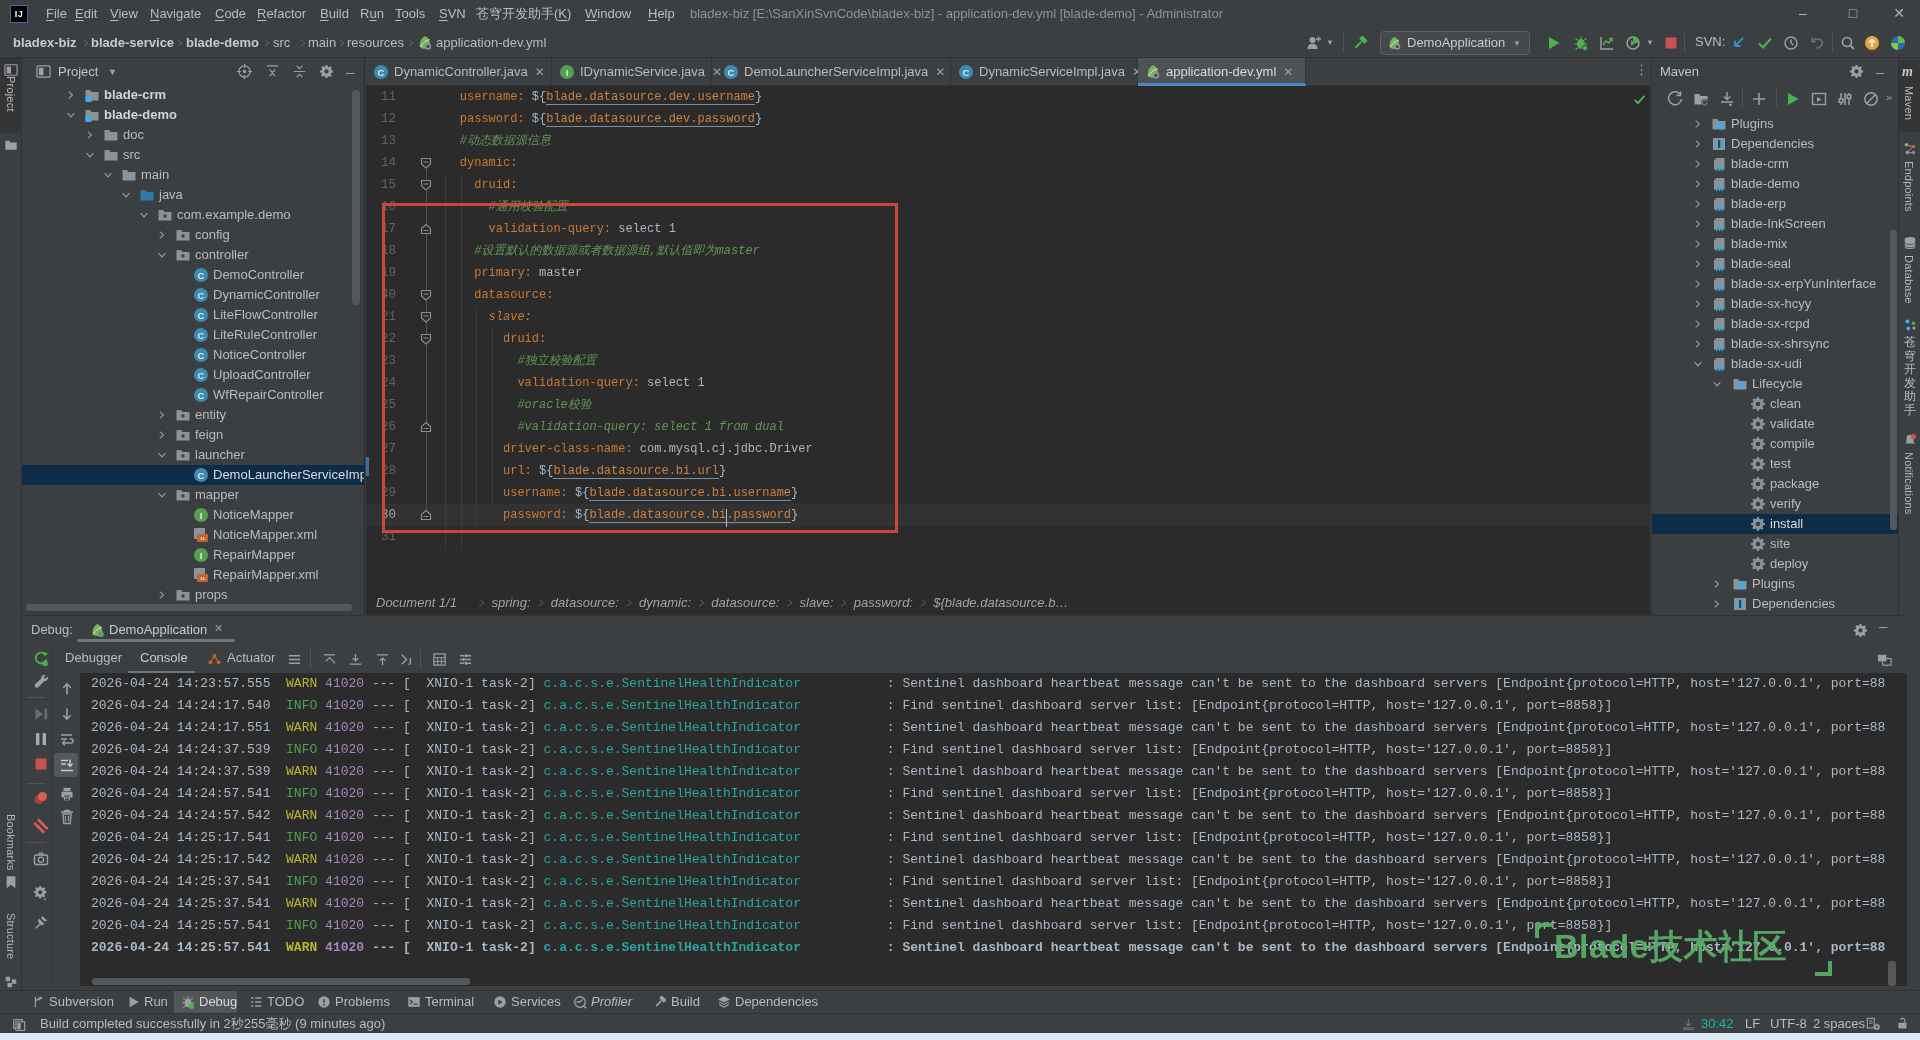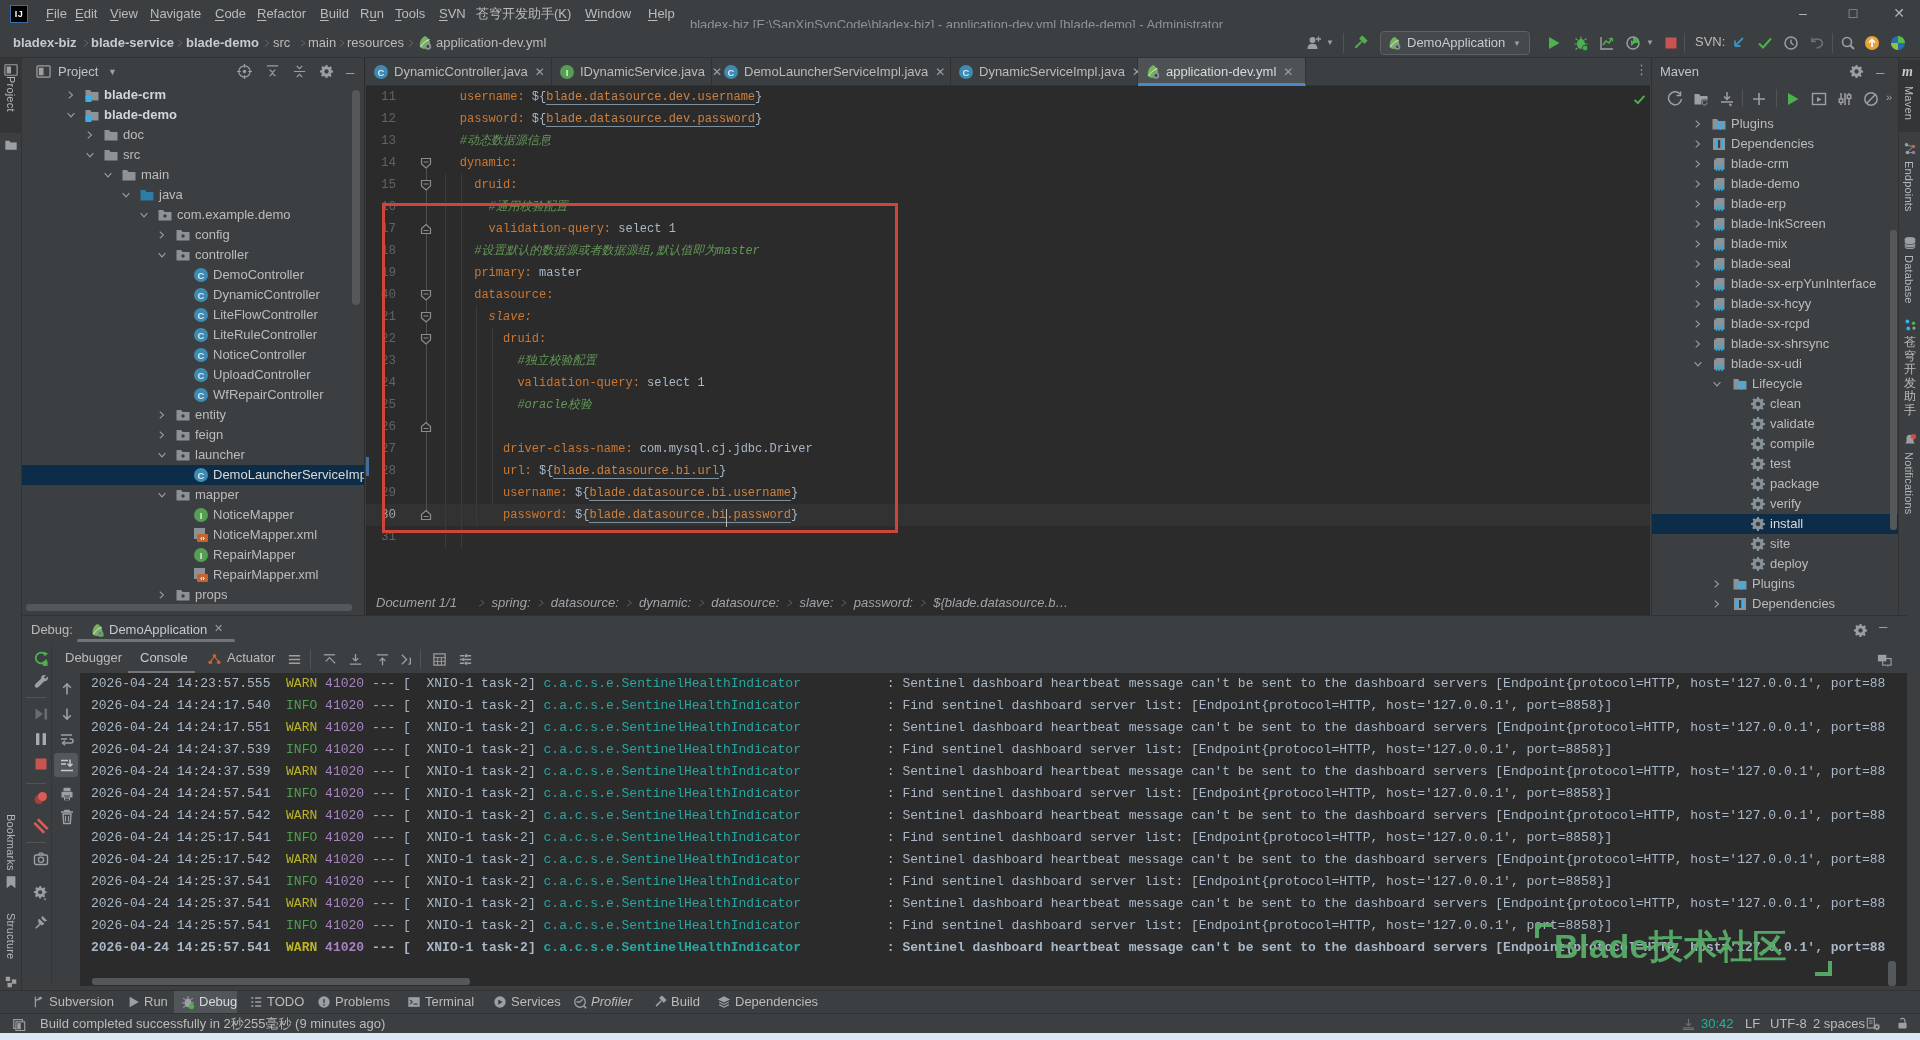--- a/index.html
+++ b/index.html
@@ -83,21 +83,21 @@
       <span class="abs menu" style="left:150px;"><u>N</u>avigate</span>
       <span class="abs menu" style="left:215px;"><u>C</u>ode</span>
       <span class="abs menu" style="left:257px;"><u>R</u>efactor</span>
       <span class="abs menu" style="left:320px;"><u>B</u>uild</span>
       <span class="abs menu" style="left:360px;">R<u>u</u>n</span>
       <span class="abs menu" style="left:395px;"><u>T</u>ools</span>
       <span class="abs menu" style="left:439px;"><u>S</u>VN</span>
       <span class="abs menu" style="left:476px;">苍穹开发助手(<u>K</u>)</span>
       <span class="abs menu" style="left:585px;"><u>W</u>indow</span>
       <span class="abs menu" style="left:648px;"><u>H</u>elp</span>
-  <div id="wintitle" class="abs" style="left:690px;margin-top:11px;">bladex-biz [E:\SanXinSvnCode\bladex-biz] - application-dev.yml [blade-demo] - Administrator</div>
+  <div id="wintitle" class="abs" style="left:690px;">bladex-biz [E:\SanXinSvnCode\bladex-biz] - application-dev.yml [blade-demo] - Administrator</div>
   <div class="abs winbtn" style="left:1780px;">–</div>
   <div class="abs winbtn" style="left:1830px;">□</div>
   <div class="abs winbtn" style="left:1876px;">✕</div>
 </div>
 
 <div id="toolbar" class="abs">
   <span class="abs crumb" style="left:13px;"><span class="b" style="color:#c8cbce;">bladex-biz</span></span>
       <span class="abs crumb" style="left:80px;"><span class="crumb-sep">﹥</span></span>
       <span class="abs crumb" style="left:91px;"><span class="b" style="color:#c8cbce;">blade-service</span></span>
       <span class="abs crumb" style="left:174px;"><span class="crumb-sep">﹥</span></span>
@@ -526,20 +526,21 @@
 <div class="cline" style="top:220px;">      <span class="k" style="font-style:italic;">slave:</span></div>
 <div class="lnum" style="left:0px;top:242px;">22</div>
 <div class="cline" style="top:242px;">        <span class="k">druid:</span></div>
 <div class="lnum" style="left:0px;top:264px;">23</div>
 <div class="cline" style="top:264px;">          <span class="c">#独立校验配置</span></div>
 <div class="lnum" style="left:0px;top:286px;">24</div>
 <div class="cline" style="top:286px;">          <span class="k">validation-query:</span> select 1</div>
 <div class="lnum" style="left:0px;top:308px;">25</div>
 <div class="cline" style="top:308px;">          <span class="c">#oracle校验</span></div>
 <div class="lnum" style="left:0px;top:330px;">26</div>
+<div class="cline" style="top:330px;">          <span class="c">#validation-query: select 1 from dual</span></div>
 <div class="lnum" style="left:0px;top:352px;">27</div>
 <div class="cline" style="top:352px;">        <span class="k">driver-class-name:</span> com.mysql.cj.jdbc.Driver</div>
 <div class="lnum" style="left:0px;top:374px;">28</div>
 <div class="cline" style="top:374px;">        <span class="k">url:</span> ${<span class="ref">blade.datasource.bi.url</span>}</div>
 <div class="lnum" style="left:0px;top:396px;">29</div>
 <div class="cline" style="top:396px;">        <span class="k">username:</span> ${<span class="ref">blade.datasource.bi.username</span>}</div>
 <div class="lnum" style="left:0px;top:418px;color:#a5a5a5;">30</div>
 <div class="cline" style="top:418px;">        <span class="k">password:</span> ${<span class="ref">blade.datasource.bi</span><span style="position:relative;"><span style="position:absolute;left:-0.5px;top:1px;width:1.5px;height:18px;background:#bbbbbb;"></span></span><span class="ref">.password</span>}</div>
 <div class="lnum" style="left:0px;top:440px;">31</div>
 <svg class="abs" style="left:54px;top:71px;" width="12" height="12" viewBox="0 0 12 12">

